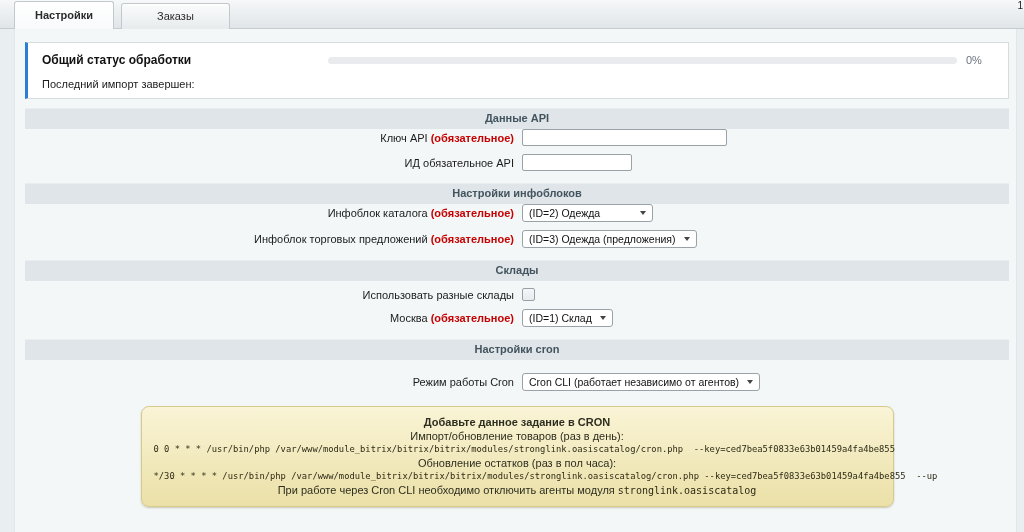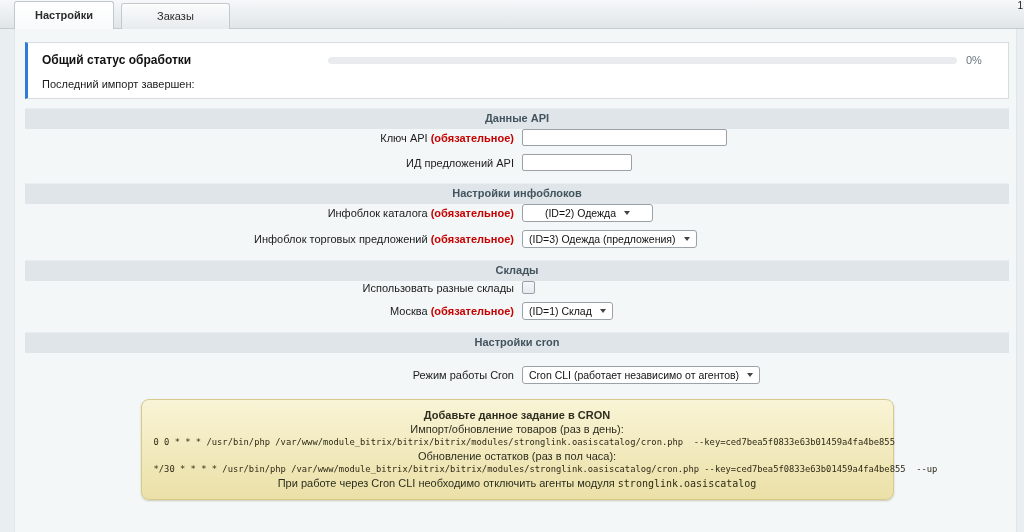--- a/index.html
+++ b/index.html
@@ -126,36 +126,36 @@
       <span>Ключ API</span>
       <span class="req">(обязательное)</span>
     </div>
     <div class="ctrl">
       <input class="text" style="width: 205px;" type="text" value="">
     </div>
   </div>
 
   <div class="form-row">
     <div class="flabel">
-      <span>ИД предложений API</span>
+      <span>ИД обязательное API</span>
     </div>
     <div class="ctrl">
       <input class="text" style="width: 110px;" type="text" value="">
     </div>
   </div>
 
   <div class="section-bar">Настройки инфоблоков</div>
 
   <div class="form-row first">
     <div class="flabel">
       <span>Инфоблок каталога</span>
       <span class="req">(обязательное)</span>
     </div>
     <div class="ctrl">
-      <div class="sel" style="min-width:131px;justify-content:center">
+      <div class="sel" style="min-width:131px;justify-content:space-between">
         <span class="sel-text">(ID=2) Одежда</span>
         <span class="chev"></span>
       </div>
     </div>
   </div>
 
   <div class="form-row">
     <div class="flabel">
       <span>Инфоблок торговых предложений</span>
       <span class="req">(обязательное)</span>
@@ -163,21 +163,21 @@
     <div class="ctrl">
       <div class="sel">
         <span class="sel-text">(ID=3) Одежда (предложения)</span>
         <span class="chev"></span>
       </div>
     </div>
   </div>
 
   <div class="section-bar">Склады</div>
 
-  <div class="form-row first" style="">
+  <div class="form-row first" style="margin-top:7px">
     <div class="flabel">
       <span>Использовать разные склады</span>
     </div>
     <div class="ctrl">
       <div class="checkbox"></div>
     </div>
   </div>
 
   <div class="form-row">
     <div class="flabel">

